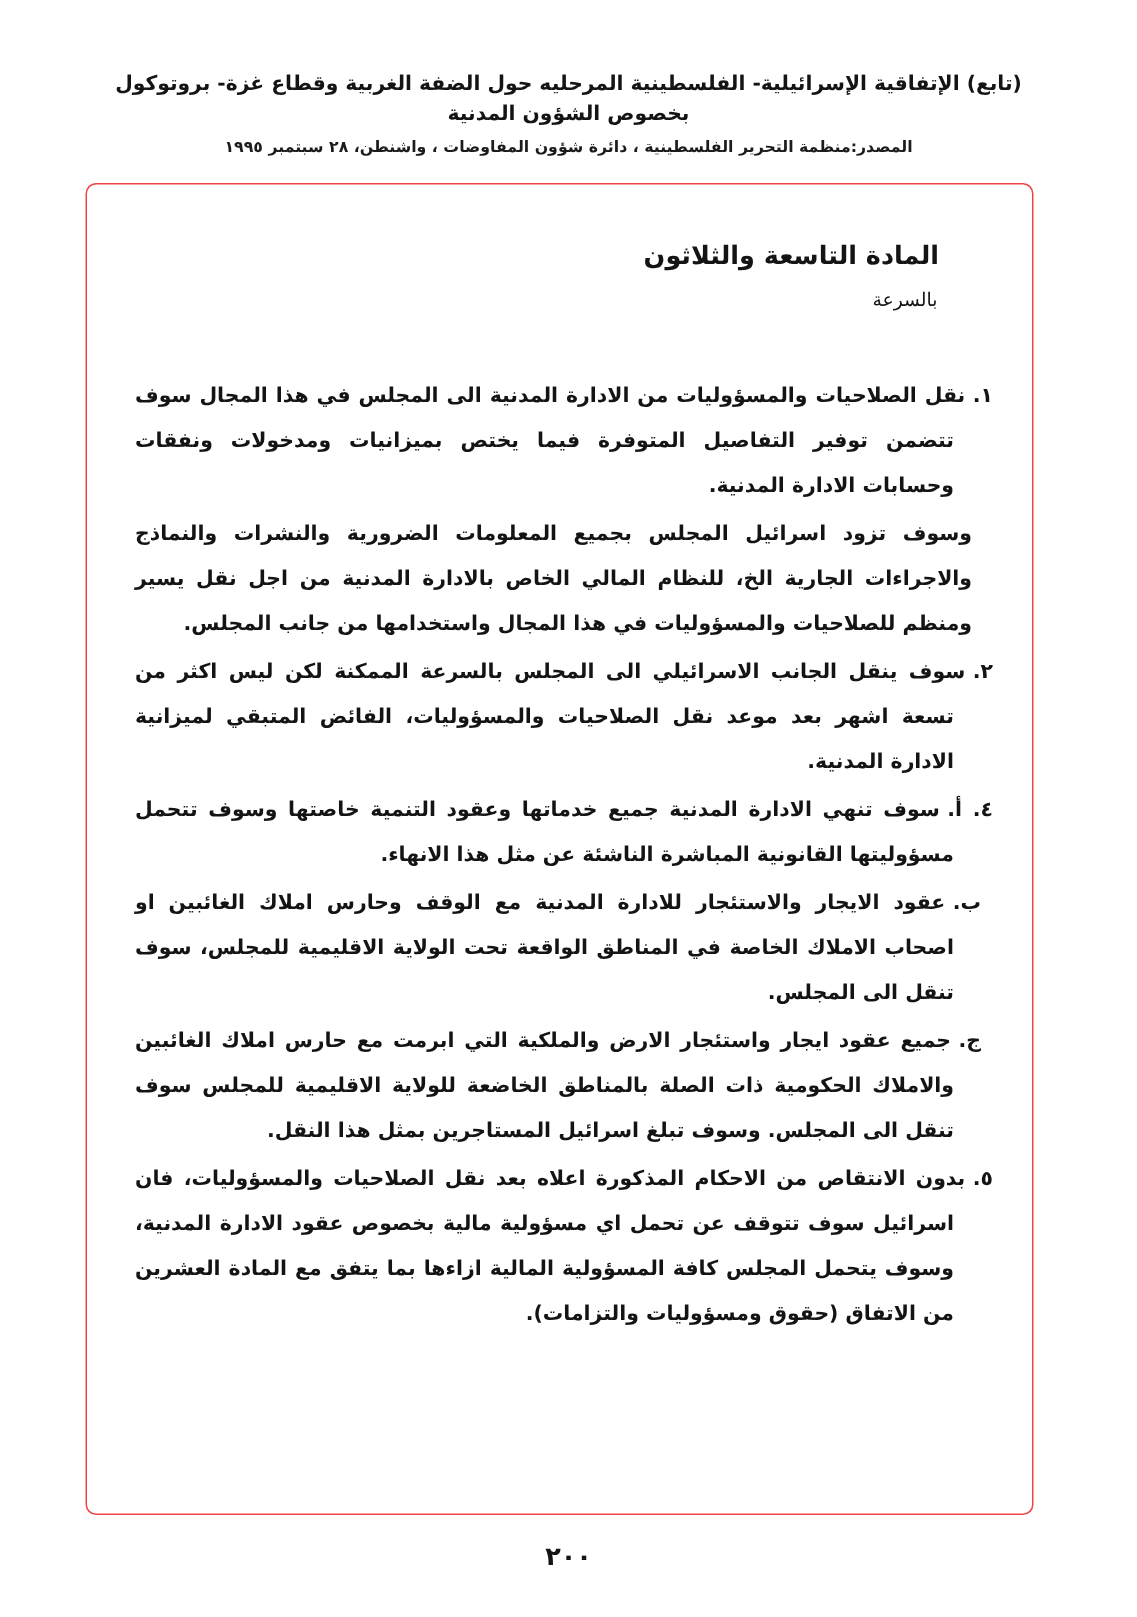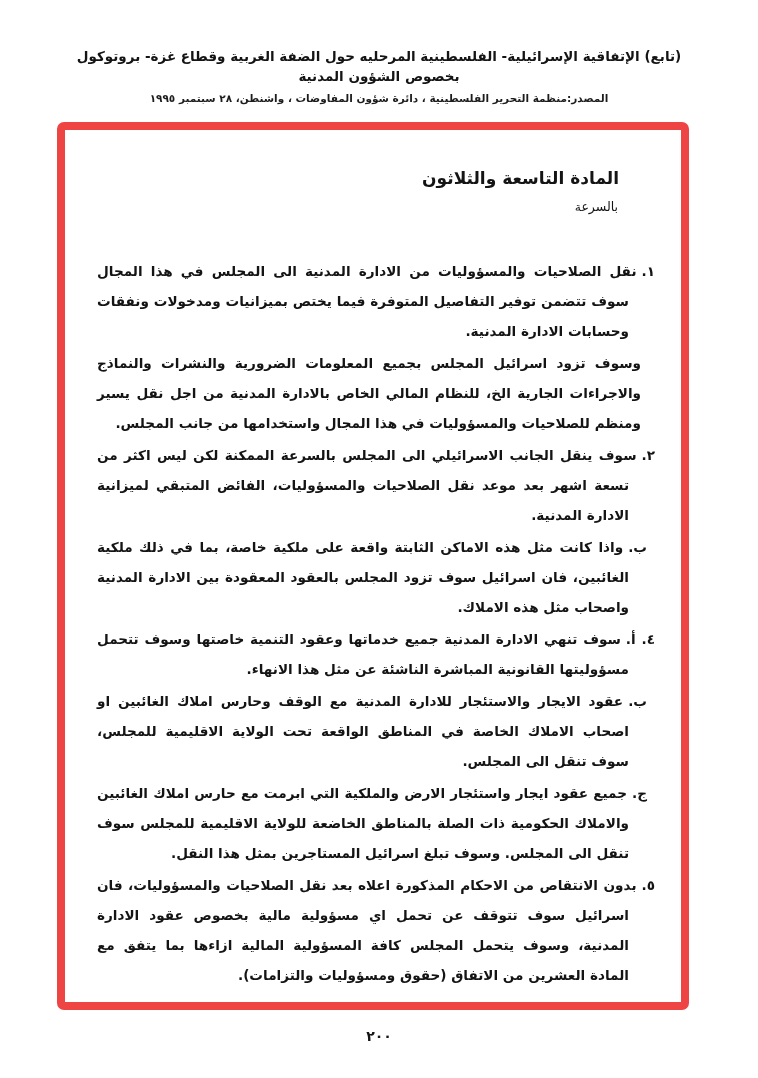--- a/index.html
+++ b/index.html
@@ -36,21 +36,21 @@
     font-weight: 600;
     margin-top: 6px;
     color: #1c1c1c;
   }
   .green-box {
     position: absolute;
     left: 57px;
     top: 122px;
     width: 632px;
     height: 888px;
-    border: 8px solid #ef4444;
+    border: 1px solid #ef4444;
     border-radius: 7px;
     box-sizing: border-box;
     background: #ffffff;
   }
   .article-title {
     margin-top: 36px;
     padding-left: 30px;
     padding-right: 62px;
     text-align: right;
     font-size: 17px;
@@ -95,21 +95,21 @@
   .marker {
     margin-left: 5px;
     white-space: nowrap;
   }
   .page-number {
     position: absolute;
     top: 1028px;
     left: 0;
     right: 0;
     text-align: center;
-    font-size: 14px;
+    font-size: 17px;
     font-weight: bold;
     letter-spacing: 3px;
   }
 </style>
 </head>
 <body>
 
 <div class="page">
 
   <header class="doc-header">
@@ -131,23 +131,20 @@
 
       <p class="cont-para">
         <span>وسوف تزود اسرائيل المجلس بجميع المعلومات الضرورية والنشرات والنماذج والاجراءات الجارية الخ، للنظام المالي الخاص بالادارة المدنية من اجل نقل يسير ومنظم للصلاحيات والمسؤوليات في هذا المجال واستخدامها من جانب المجلس.</span>
       </p>
 
       <p class="num-item">
         <span class="marker">٢.</span><span>سوف ينقل الجانب الاسرائيلي الى المجلس بالسرعة الممكنة لكن ليس اكثر من تسعة اشهر بعد موعد نقل الصلاحيات والمسؤوليات، الفائض المتبقي لميزانية الادارة المدنية.</span>
       </p>
 
 
-      <p class="sub-item">
-        <span class="marker">ب.</span><span>واذا كانت مثل هذه الاماكن الثابتة واقعة على ملكية خاصة، بما في ذلك ملكية الغائبين، فان اسرائيل سوف تزود المجلس بالعقود المعقودة بين الادارة المدنية واصحاب مثل هذه الاملاك.</span>
-      </p>
 
       <p class="num-item">
         <span class="marker">٤. أ.</span><span>سوف تنهي الادارة المدنية جميع خدماتها وعقود التنمية خاصتها وسوف تتحمل مسؤوليتها القانونية المباشرة الناشئة عن مثل هذا الانهاء.</span>
       </p>
 
       <p class="sub-item">
         <span class="marker">ب.</span><span>عقود الايجار والاستئجار للادارة المدنية مع الوقف وحارس املاك الغائبين او اصحاب الاملاك الخاصة في المناطق الواقعة تحت الولاية الاقليمية للمجلس، سوف تنقل الى المجلس.</span>
       </p>
 
       <p class="sub-item">

